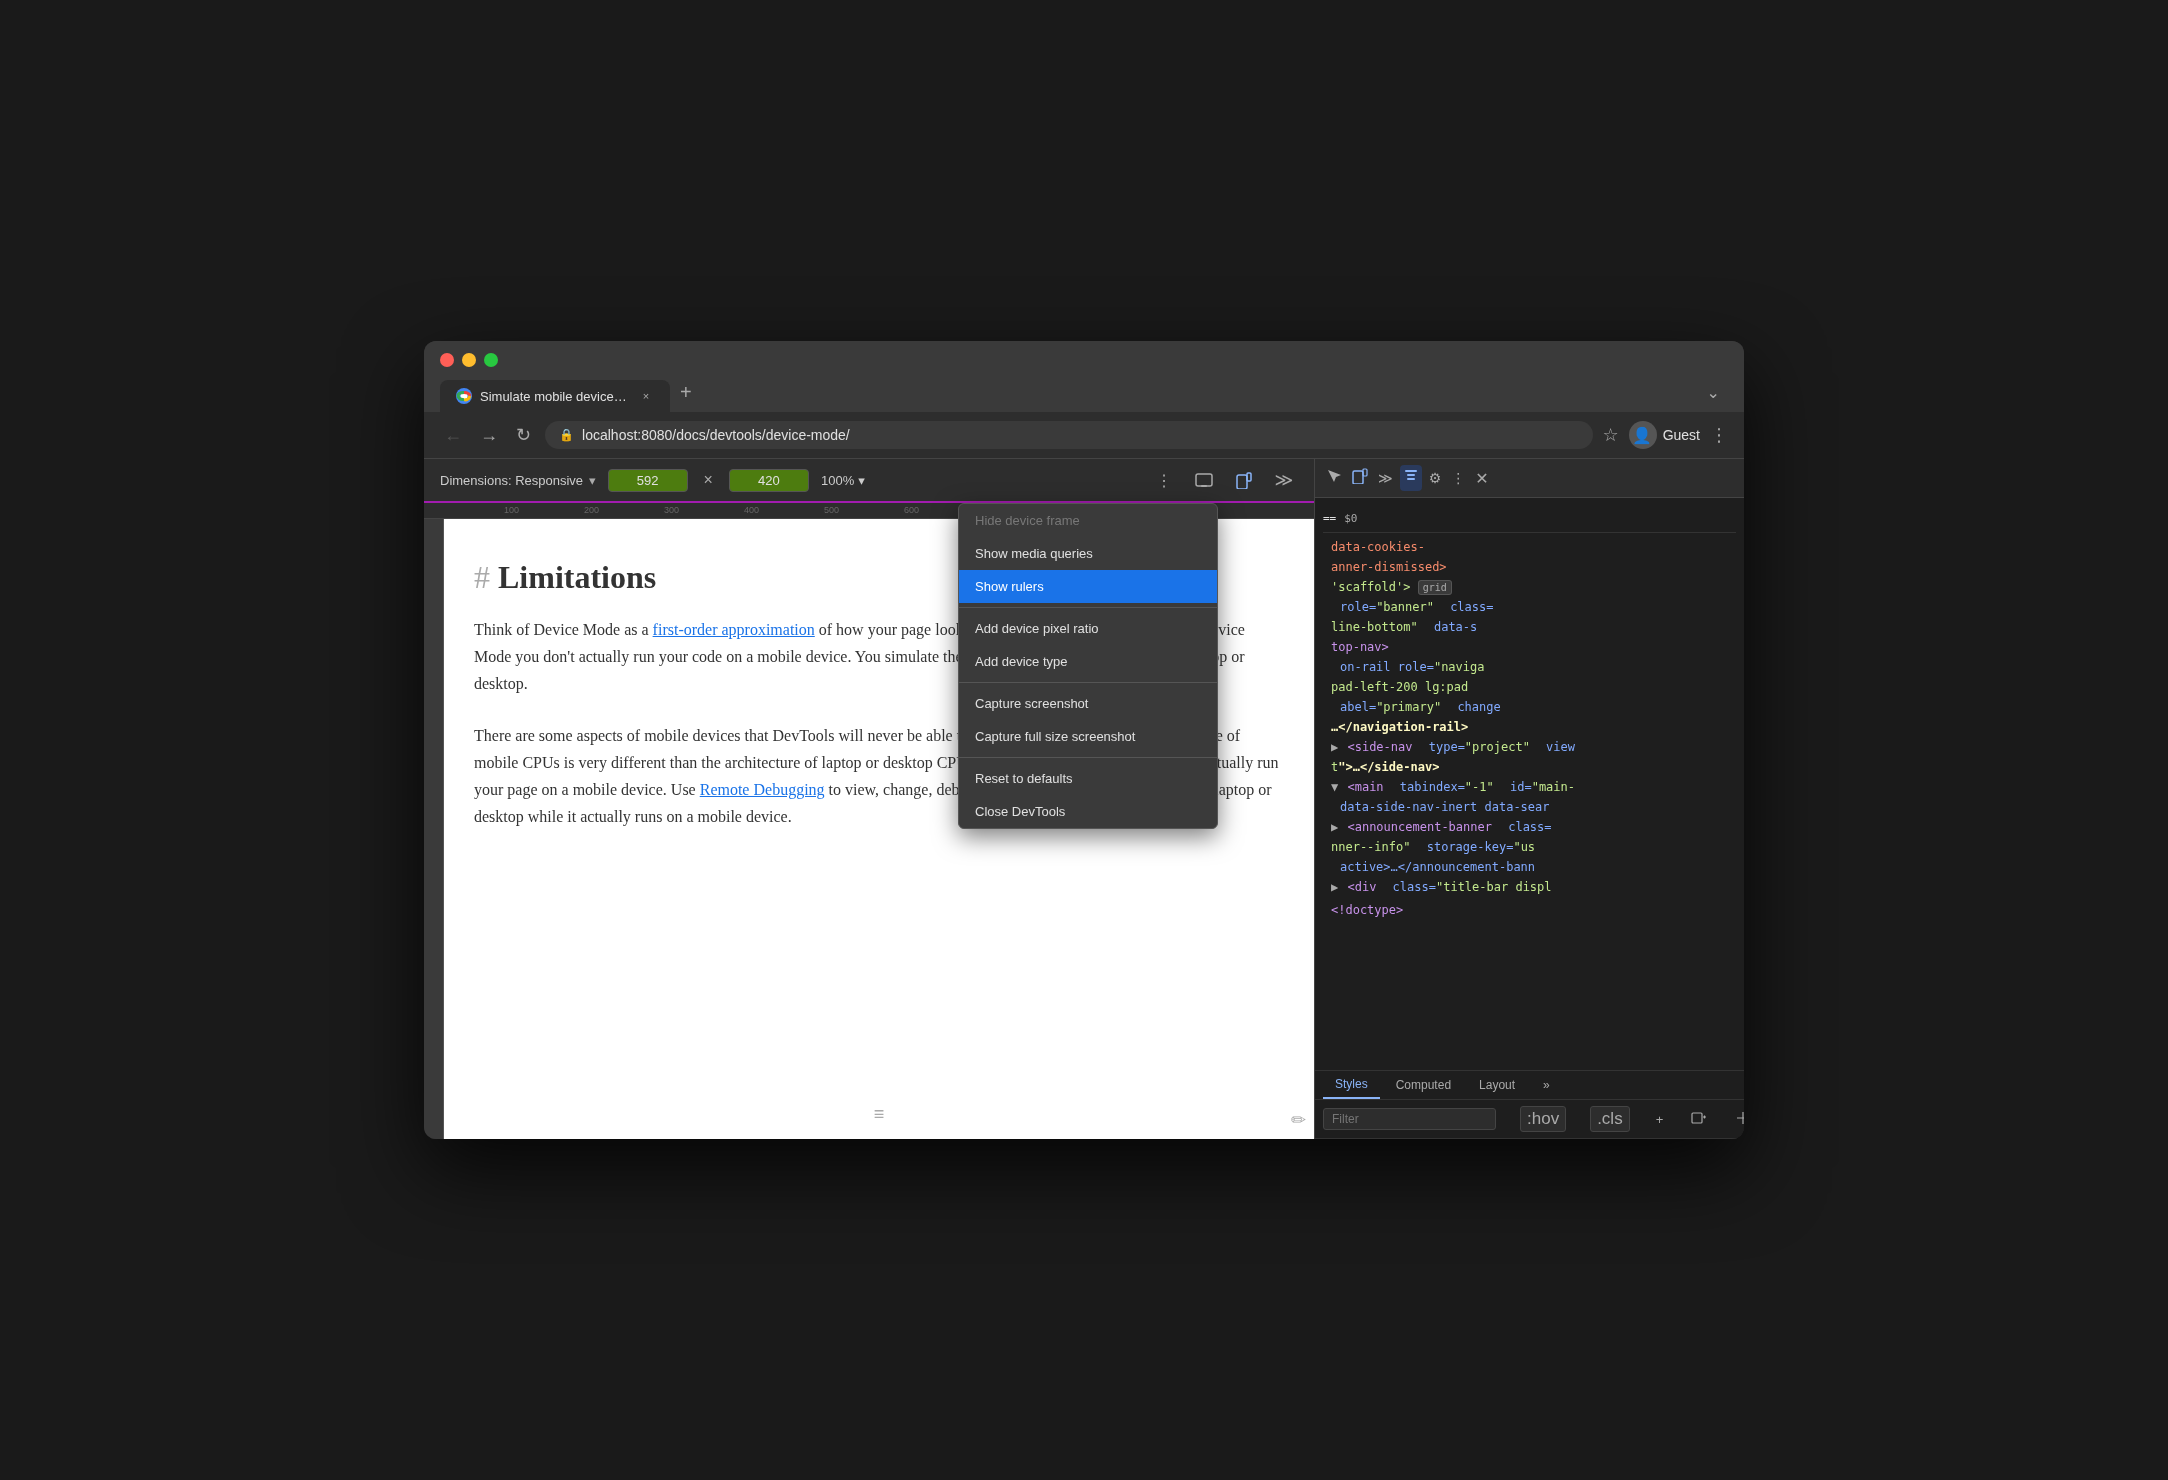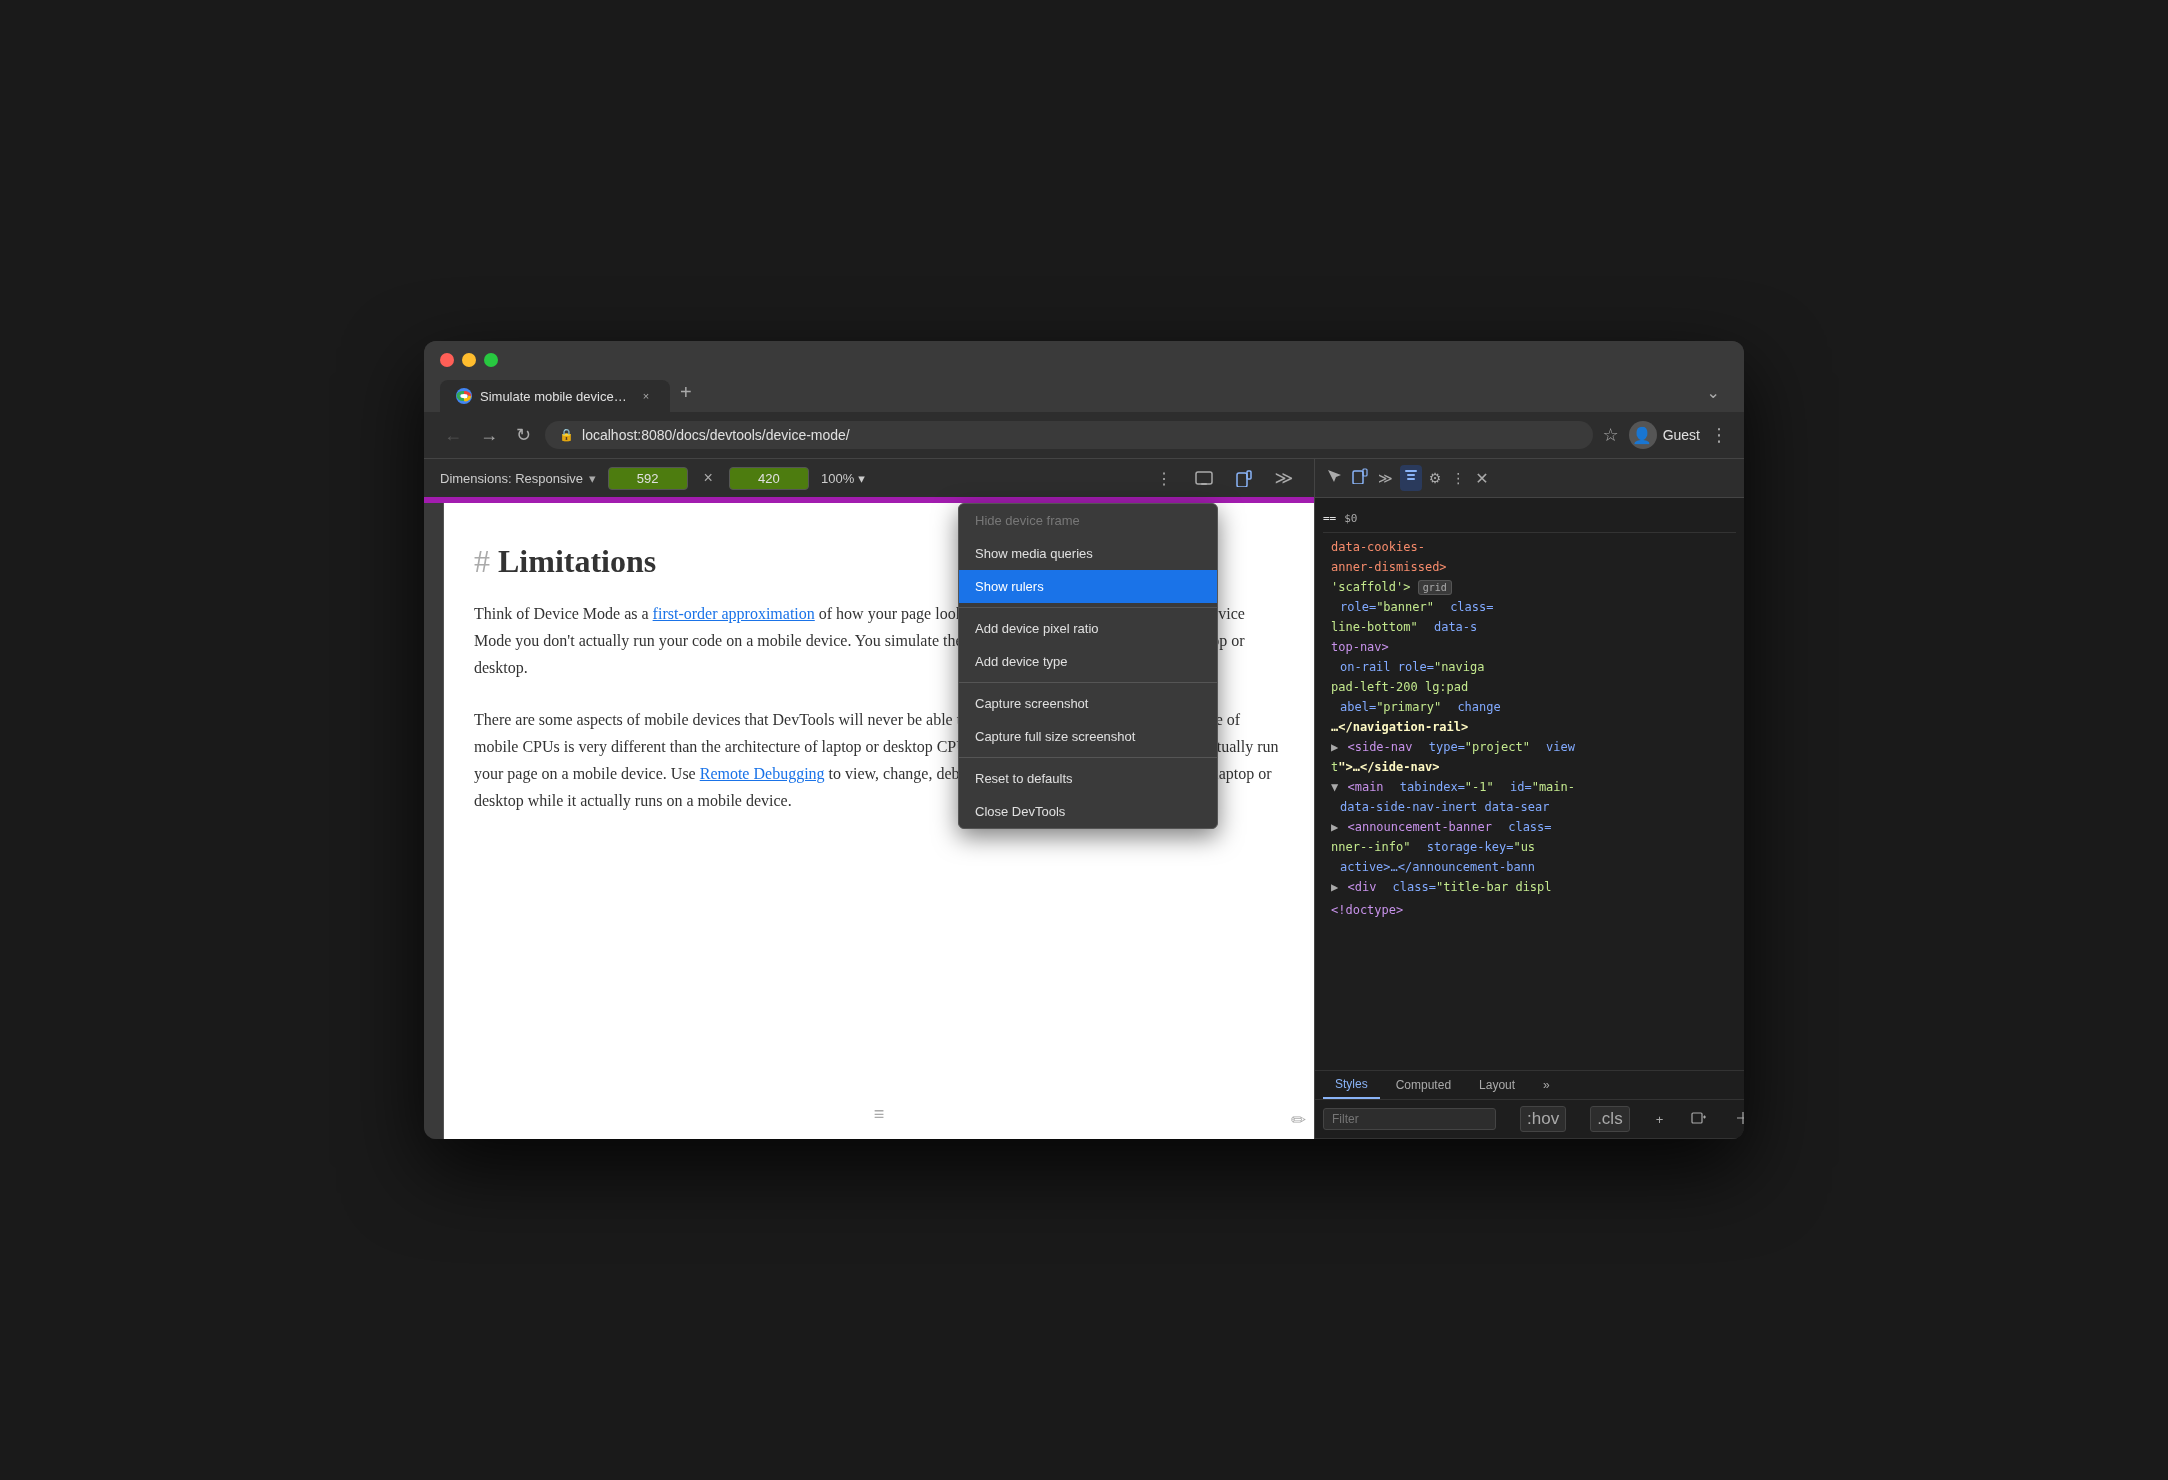--- a/index.html
+++ b/index.html
@@ -175,21 +175,21 @@
 
     
     .main-area {
       display: flex;
       height: 680px;
     }
 
     
     .device-toolbar {
       background: #2d2d2d;
-      border-bottom: 6px solid #a21caf;
+      border-bottom: 2px solid #a21caf;
       padding: 0 16px;
       display: flex;
       align-items: center;
       gap: 12px;
       height: 44px;
       position: relative;
     }
 
     .dimensions-selector {
       display: flex;
@@ -618,20 +618,30 @@
           <div class="menu-divider"></div>
           <div class="menu-item">
             <span>Reset to defaults</span>
           </div>
           <div class="menu-item">
             <span>Close DevTools</span>
           </div>
         </div>
       </div>
 
+      <div class="ruler-container">
+        <span style="left:80px">100</span>
+        <span style="left:160px">200</span>
+        <span style="left:240px">300</span>
+        <span style="left:320px">400</span>
+        <span style="left:400px">500</span>
+        <span style="left:480px">600</span>
+        <span style="left:560px">700</span>
+        <span style="left:640px">800</span>
+      </div>
 
       <div class="viewport-row">
         <div class="ruler-left"></div>
         <div class="page-content">
           <div class="page-inner">
             <h1 class="page-heading">
               <span class="page-heading-hash">#</span>
               <span>Limitations</span>
             </h1>
             <p class="page-para">

